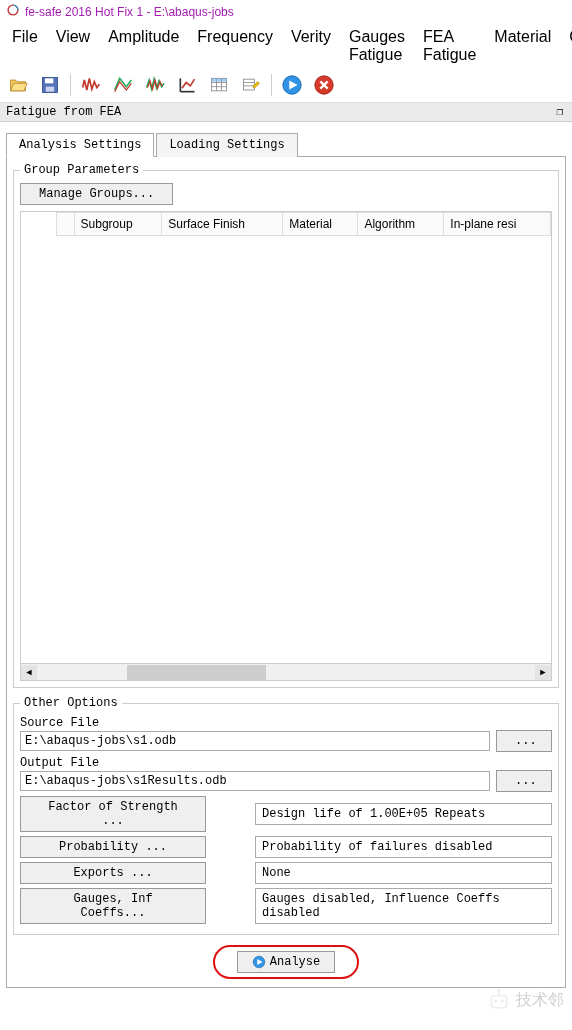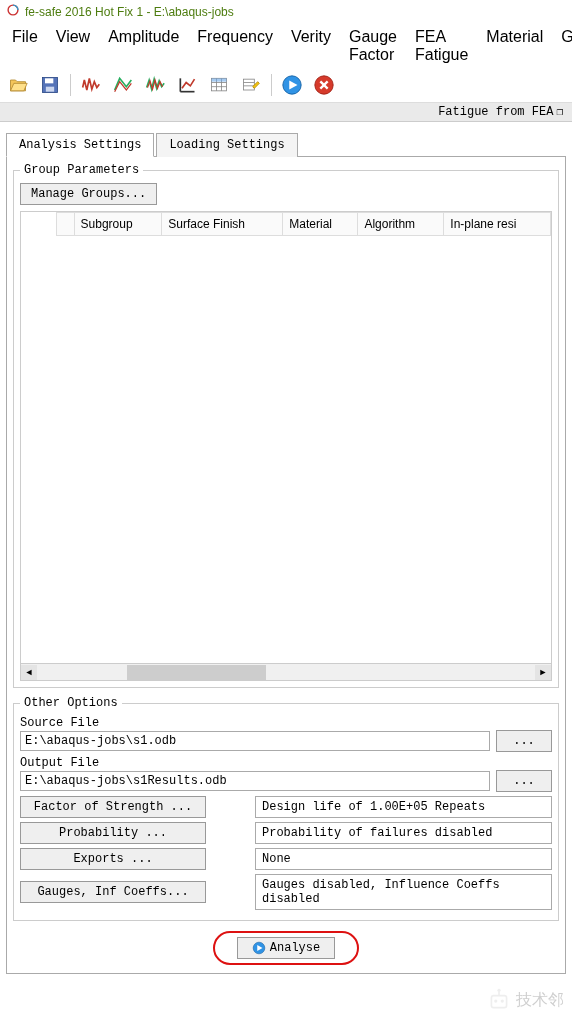--- a/index.html
+++ b/index.html
@@ -13,21 +13,21 @@
   position: relative;
 }
 .title-bar {
   display: flex;
   align-items: center;
   padding: 3px 6px;
   gap: 5px;
   background: #fff;
 }
 .app-icon svg { width: 14px; height: 14px; }
-.title-text { font-size: 12px; color: #4d7c0f; }
+.title-text { font-size: 12px; color: #a21caf; }
 .menu-bar {
   display: flex;
   gap: 2px;
   padding: 2px 4px;
   background: #fff;
 }
 .menu-bar span {
   padding: 3px 8px;
   cursor: default;
   font-size: 16px;
@@ -45,21 +45,21 @@
   cursor: pointer;
 }
 .tb-sep { width: 1px; height: 22px; background: #ccc; margin: 0 2px; }
 .panel-label-bar {
   background: #eaeaea;
   padding: 2px 6px;
   font-family: "Courier New", monospace;
   font-size: 12px;
   border-bottom: 1px solid #ccc;
   display: flex;
-  justify-content: flex-end;
+  justify-content: space-between;
 }
 .dock-btn { font-size: 11px; cursor: pointer; padding: 0 3px; }
 .main-panel {
   padding: 2px 6px 6px 6px;
 }
 .tabs {
   display: flex;
   margin-top: 8px;
 }
 .tab {
@@ -90,21 +90,21 @@
 fieldset.group legend {
   font-family: "Courier New", monospace;
   font-size: 12px;
   padding: 0 4px;
 }
 .win-btn {
   font-family: "Courier New", monospace;
   font-size: 12px;
   background: #efefef;
   border: 1px solid #999;
-  padding: 3px 10px;
+  padding: 3px 18px;
   cursor: pointer;
 }
 .table-wrap {
   border: 1px solid #ccc;
   margin-top: 6px;
   height: 470px;
   overflow: hidden;
   display: flex;
   flex-direction: column;
 }
@@ -231,21 +231,21 @@
   </span>
   <span class="title-text">fe-safe 2016 Hot Fix 1 - E:\abaqus-jobs</span>
 </div>
 
 <div class="menu-bar">
   <span>File</span>
   <span>View</span>
   <span>Amplitude</span>
   <span>Frequency</span>
   <span>Verity</span>
-  <span>Gauge Factor</span>
+  <span>Gauges Fatigue</span>
   <span>FEA Fatigue</span>
   <span>Material</span>
   <span>Generat</span>
 </div>
 
 <div class="toolbar">
   <div class="tb-btn">
     <svg width="22" height="20" viewBox="0 0 24 24">
         <path d="M3 6 L9 6 L11 8 L21 8 L21 19 L3 19 Z" fill="#f4c55a" stroke="#b3892f"></path>
         <path d="M3 19 L7 10 L23 10 L19 19 Z" fill="#ffe08a" stroke="#b3892f"></path>

